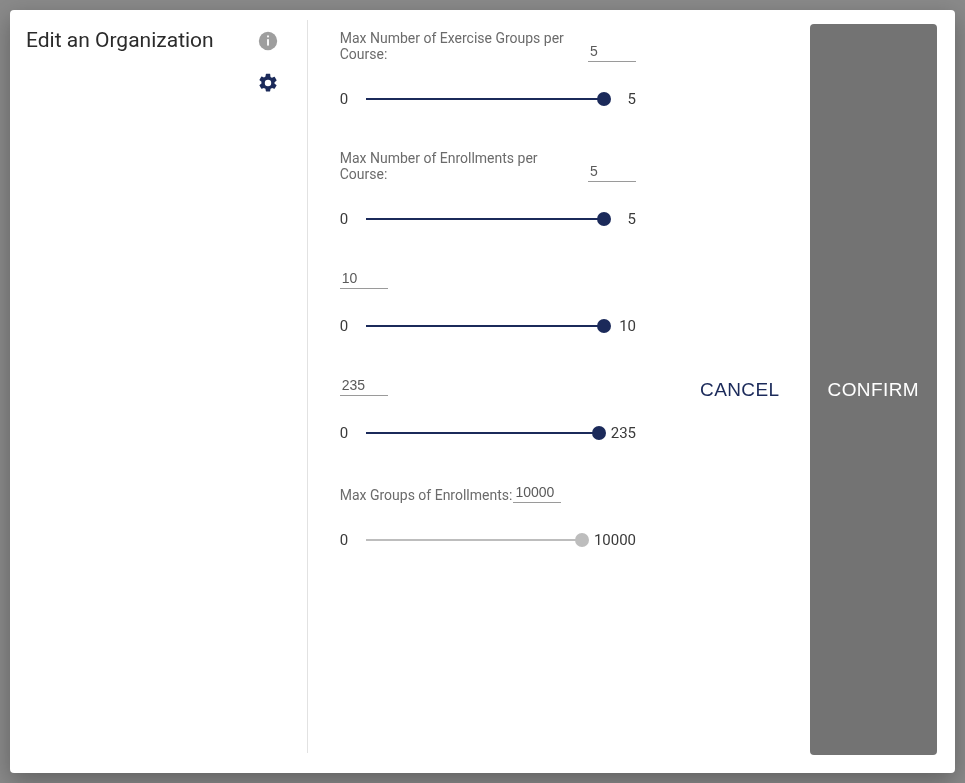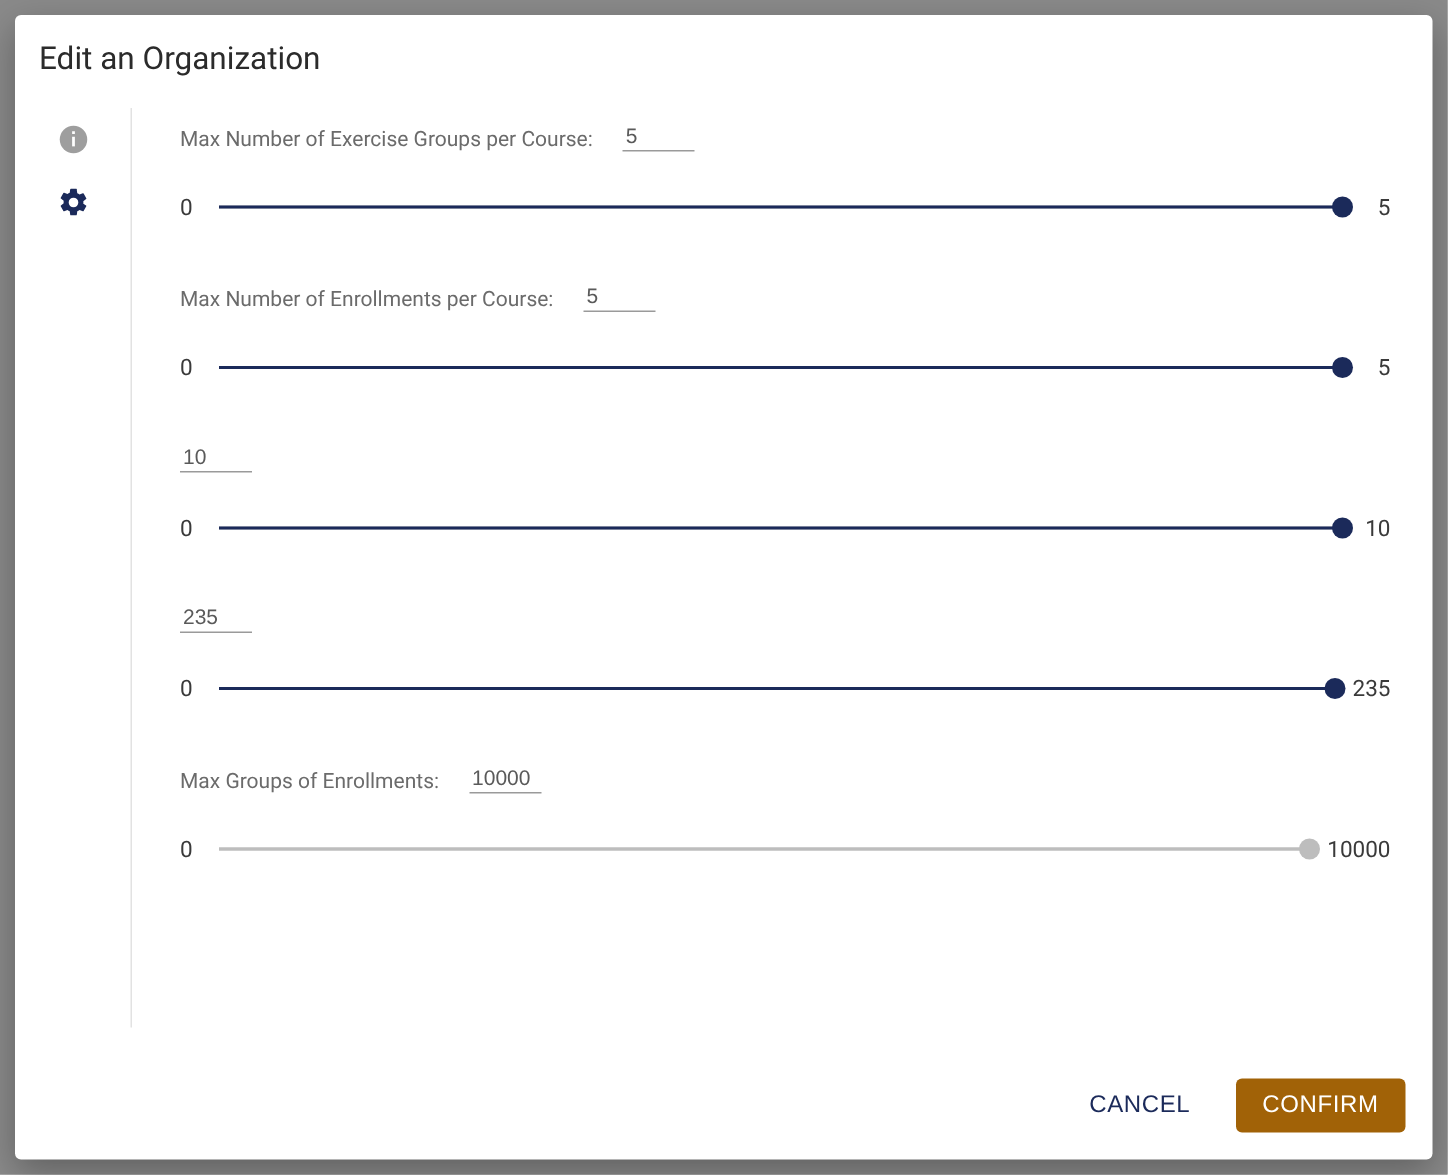--- a/index.html
+++ b/index.html
@@ -10,21 +10,21 @@
     background: #8a8a8a;
     overflow: hidden;
   }
   .dialog {
     position: absolute;
     left: 10px; right: 10px; top: 10px; bottom: 10px;
     background: #fff;
     border-radius: 4px;
     box-shadow: 0 8px 24px rgba(0,0,0,.3);
     display: flex;
-    flex-direction: column;
+    flex-direction: row;
   }
   .dialog-title {
     padding: 18px 16px 10px 16px;
     font-size: 21px;
     font-weight: 400;
     color: #2b2b2b;
   }
   .dialog-body {
     flex: 1;
     display: flex;
@@ -52,21 +52,21 @@
     flex: 1;
     padding: 10px 28px 0 22px;
     overflow-y: auto;
   }
   .field-group {
     margin-bottom: 18px;
   }
   .label-row {
     display: flex;
     align-items: flex-end;
-    gap: 20px;
+    gap: 1px;
     font-size: 14px;
     color: #6b6b6b;
     margin-bottom: 28px;
   }
   .inline-input {
     border: none;
     border-bottom: 1px solid #9a9a9a;
     font-size: 14px;
     padding: 0 2px 2px 2px;
     width: 48px;
@@ -114,35 +114,35 @@
   }
   .slider-disabled .slider-fill { background: #bdbdbd; }
   .slider-disabled .slider-thumb { background: #bdbdbd; }
   .dialog-actions {
     display: flex;
     justify-content: flex-end;
     gap: 12px;
     padding: 14px 18px 18px 18px;
   }
   .btn {
-    font-size: 16px;
+    font-size: 19px;
     font-weight: 500;
     letter-spacing: .4px;
     padding: 9px 18px;
     border: none;
     border-radius: 4px;
     cursor: pointer;
     text-transform: uppercase;
   }
   .btn-flat {
     background: transparent;
     color: #1b2a5a;
   }
   .btn-primary {
-    background: #a16207;
+    background: #737373;
     color: #fff;
   }
 </style>
 </head>
 <body>
 
 <div class="dialog">
   <div class="dialog-title">Edit an Organization</div>
 
   <div class="dialog-body">

